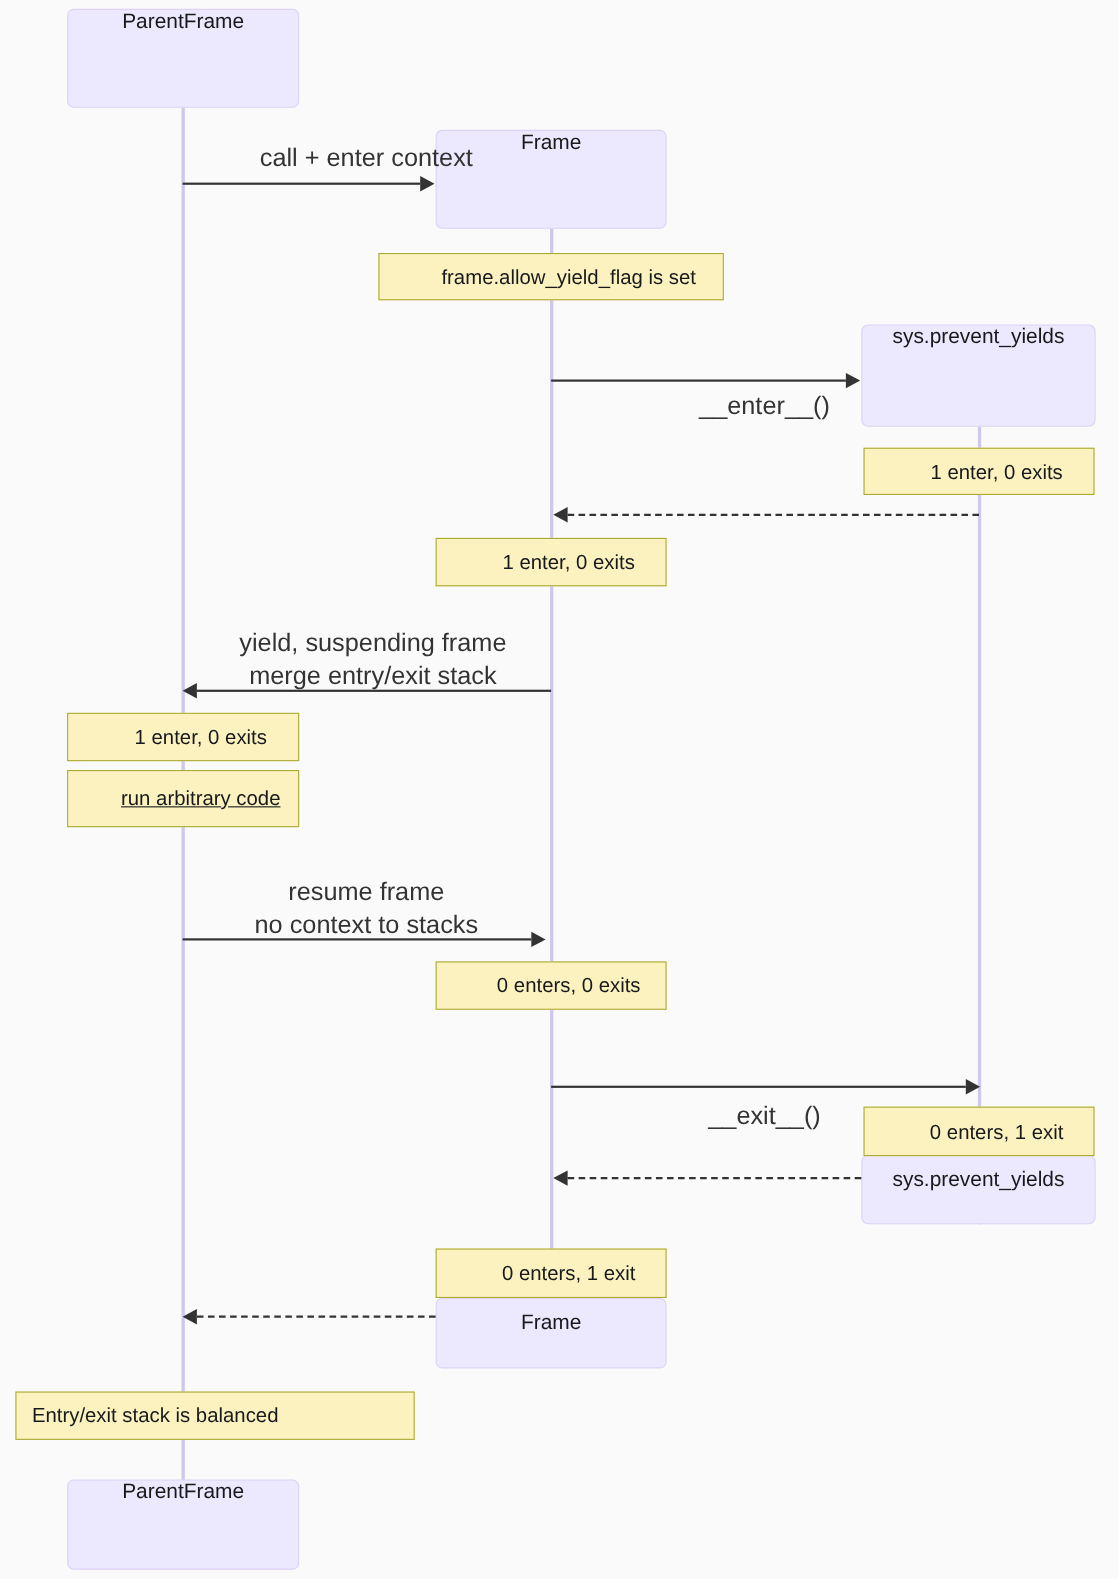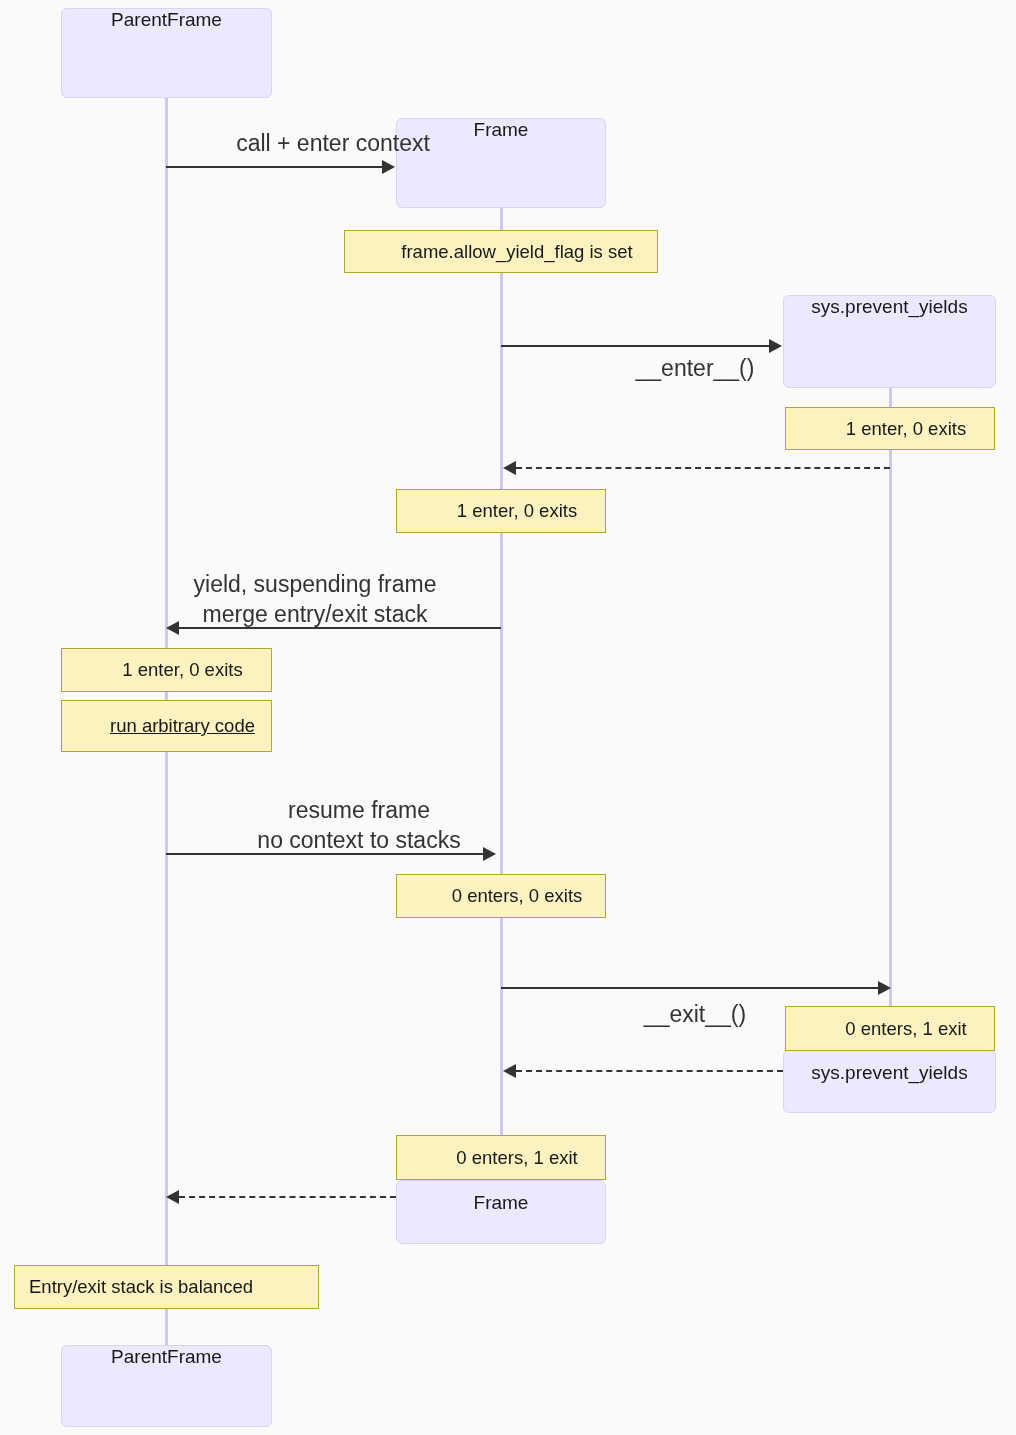--- a/index.html
+++ b/index.html
@@ -143,33 +143,33 @@
     <span>1 enter, 0 exits</span>
   </div>
 
   <div class="msg dashed" style="left:516px; top:467px; width:374px;"></div>
   <div class="arrowhead left" style="left:503px; top:461px;"></div>
 
   <div class="note center" style="left:396px; top:489px; width:210px; height:44px;">
     <span>1 enter, 0 exits</span>
   </div>
 
-  <div class="msg-label" style="left:150px; top:569px; width:330px;"><span>yield, suspending frame</span><br><span>merge entry/exit stack</span></div>
+  <div class="msg-label" style="left:174px; top:569px; width:330px;"><span>yield, suspending frame</span><br><span>merge entry/exit stack</span></div>
   <div class="msg" style="left:179px; top:627px; width:322px;"></div>
   <div class="arrowhead left" style="left:166px; top:621px;"></div>
 
   <div class="note center" style="left:61px; top:648px; width:211px; height:44px;">
     <span>1 enter, 0 exits</span>
   </div>
 
   <div class="note center" style="left:61px; top:700px; width:211px; height:52px;text-decoration:underline;">
     <span>run arbitrary code</span>
   </div>
 
-  <div class="msg-label" style="left:166px; top:795px; width:334px;margin-left:26px;"><span>resume frame</span><br><span>no context to stacks</span></div>
+  <div class="msg-label" style="left:166px; top:795px; width:334px;"><span>resume frame</span><br><span>no context to stacks</span></div>
   <div class="msg" style="left:166px; top:853px; width:317px;"></div>
   <div class="arrowhead right" style="left:483px; top:847px;"></div>
 
   <div class="note center" style="left:396px; top:874px; width:210px; height:44px;">
     <span>0 enters, 0 exits</span>
   </div>
 
   <div class="msg-label" style="left:501px; top:955px; width:388px;margin-top:44px;">__exit__()</div>
   <div class="msg" style="left:501px; top:987px; width:377px;"></div>
   <div class="arrowhead right" style="left:878px; top:981px;"></div>
@@ -181,17 +181,17 @@
   <div class="msg dashed" style="left:516px; top:1070px; width:267px;"></div>
   <div class="arrowhead left" style="left:503px; top:1064px;"></div>
 
   <div class="note center" style="left:396px; top:1135px; width:210px; height:45px;">
     <span>0 enters, 1 exit</span>
   </div>
 
   <div class="msg dashed" style="left:179px; top:1196px; width:217px;"></div>
   <div class="arrowhead left" style="left:166px; top:1190px;"></div>
 
-  <div class="note left-pad" style="left:14px; top:1265px; width:305px; height:44px;">
+  <div class="note left-pad" style="left:14px; top:1265px; width:363px; height:44px;">
     <span>Entry/exit stack is balanced</span>
   </div>
 
 </div>
 
 </body></html>

